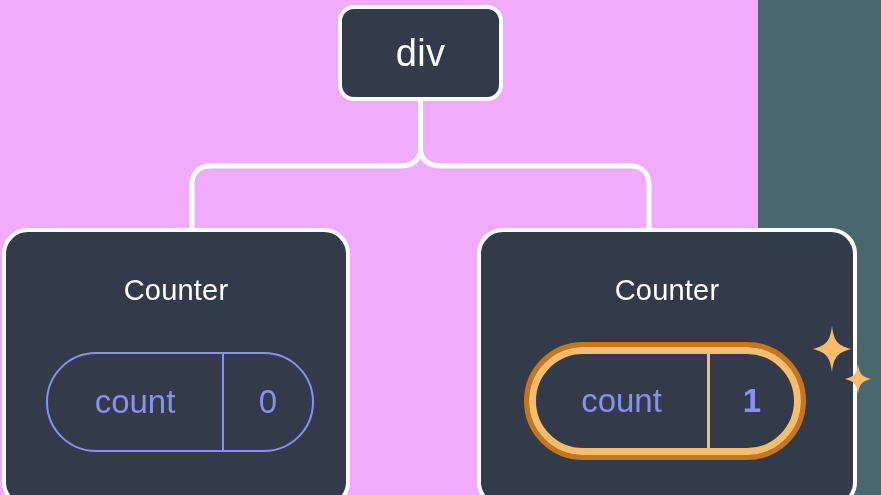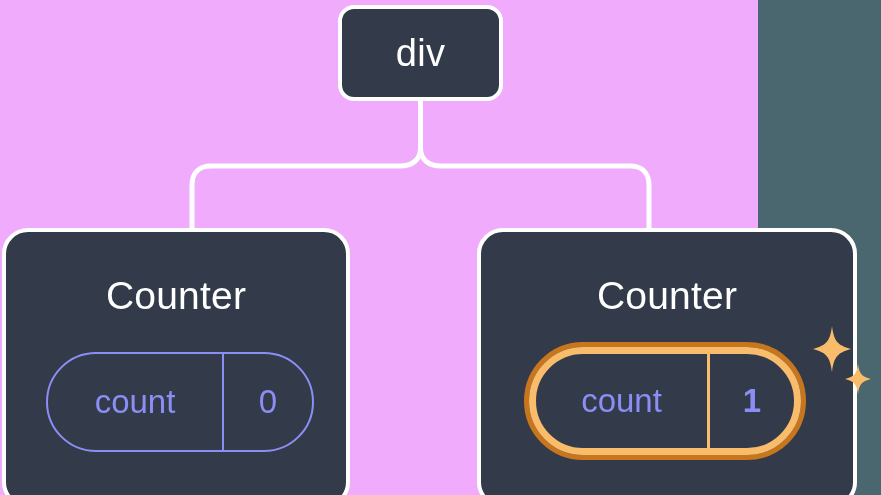--- a/index.html
+++ b/index.html
@@ -72,21 +72,21 @@
     width: 380px;
     height: 280px;
   }
   .card-title {
     position: absolute;
     left: 0;
     right: 0;
     top: 44px;
     text-align: center;
     color: #ffffff;
-    font-size: 39px;
+    font-size: 29px;
     line-height: 1;
     letter-spacing: 0.2px;
   }
 
   
   .pill-plain {
     position: absolute;
     left: 40px;
     top: 120px;
     width: 268px;

